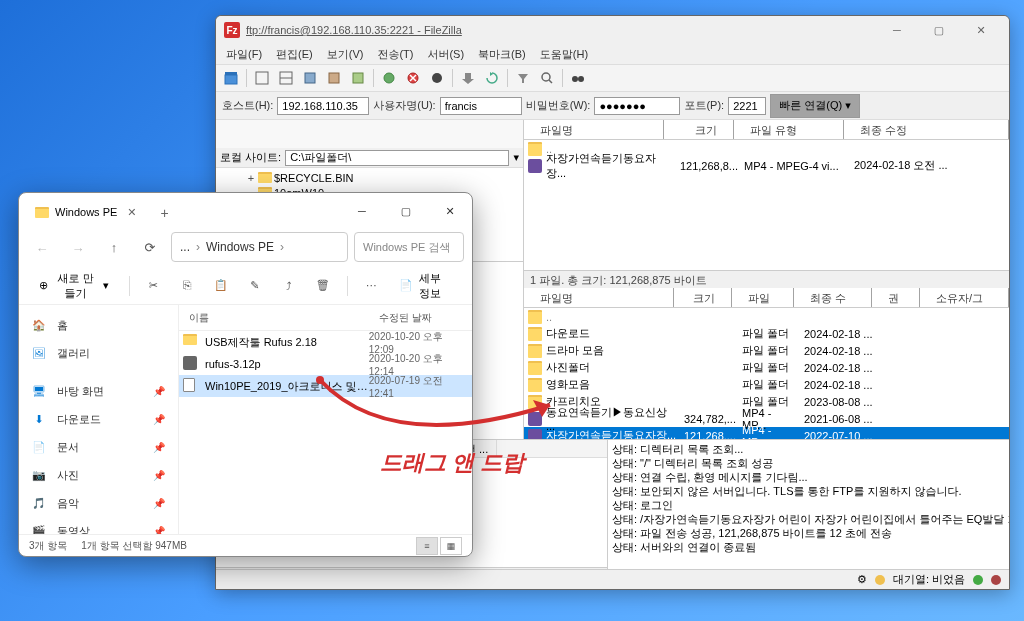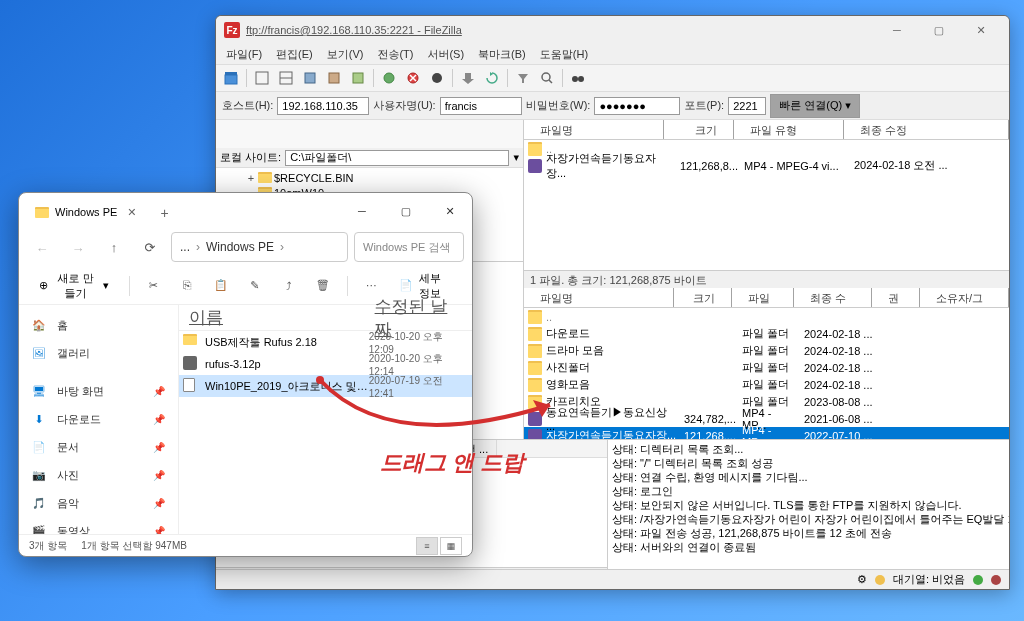--- a/index.html
+++ b/index.html
@@ -83,21 +83,21 @@
 .exp-detailbtn { margin-left: auto; display: flex; align-items: center; gap: 6px; font-size: 11px; padding: 0 8px; height: 28px; cursor: pointer; border-radius: 4px; }
 
 .exp-body { display: flex; height: calc(100% - 134px); }
 .exp-sidebar { width: 160px; border-right: 1px solid #eee; padding: 6px 0; overflow: auto; }
 .exp-sbitem { height: 28px; display: flex; align-items: center; padding: 0 12px; gap: 10px; cursor: pointer; font-size: 11px; color: #333; }
 .exp-sbitem .pin { margin-left: auto; color: #888; font-size: 10px; }
 .exp-sbitem .sicon { width: 16px; height: 16px; display: flex; align-items: center; justify-content: center; }
 .exp-sbsep { height: 10px; }
 
 .exp-content { flex: 1; display: flex; flex-direction: column; }
-.exp-listhdr { height: 26px; display: flex; border-bottom: 1px solid #eee; align-items: center; font-size: 17px; color: #555; text-decoration: underline; }
+.exp-listhdr { height: 26px; display: flex; border-bottom: 1px solid #eee; align-items: center; font-size: 10px; color: #555; }
 .exp-listhdr div { padding: 0 10px; }
 .exp-filerow { height: 22px; display: flex; align-items: center; padding: 0 4px; font-size: 11px; cursor: pointer; }
 .exp-filerow.sel { background: #cce5ff; }
 .exp-filerow .fic { width: 16px; height: 16px; margin-right: 6px; flex-shrink: 0; }
 .exp-col-name { width: 168px; overflow: hidden; white-space: nowrap; text-overflow: ellipsis; }
 .exp-col-date { color: #666; font-size: 10px; }
 
 .exp-statusbar { position: absolute; bottom: 0; left: 0; right: 0; height: 22px; border-top: 1px solid #eee; display: flex; align-items: center; padding: 0 10px; gap: 14px; font-size: 10px; color: #555; }
 .exp-viewbtns { margin-left: auto; display: flex; gap: 2px; }
 .exp-viewbtn { width: 22px; height: 18px; border: 1px solid #ccc; display: flex; align-items: center; justify-content: center; cursor: pointer; font-size: 9px; }
@@ -369,22 +369,22 @@
       <div class="fz-queue-tabs" id="queue-tabs">
           <div class="fz-qtab active">대기 파일</div>
           <div class="fz-qtab">전송 실패</div>
           <div class="fz-qtab">전송 성공 (1)</div>
         </div>
     </div>
     <div class="fz-log" id="fz-log">
         <div class="fz-log-line">상태:    디렉터리 목록 조회...</div>
         <div class="fz-log-line">상태:    "/" 디렉터리 목록 조회 성공</div>
         <div class="fz-log-line">상태:    연결 수립, 환영 메시지를 기다림...</div>
+        <div class="fz-log-line">상태:    보안되지 않은 서버입니다. TLS를 통한 FTP를 지원하지 않습니다.</div>
         <div class="fz-log-line">상태:    로그인</div>
-        <div class="fz-log-line">상태:    보안되지 않은 서버입니다. TLS를 통한 FTP를 지원하지 않습니다.</div>
         <div class="fz-log-line">상태:    /자장가연속듣기동요자장가 어린이 자장가 어린이집에서 틀어주는 EQ발달 기능성자장가베스트 모음집   Sleeping Music Playlist for Babies_v720P.mp4 다운로드 시작</div>
         <div class="fz-log-line">상태:    파일 전송 성공, 121,268,875 바이트를 12 초에 전송</div>
         <div class="fz-log-line">상태:    서버와의 연결이 종료됨</div>
       </div>
   </div>
 
   <div class="fz-globalstatus-wrap">
     <div style="margin-left:auto;display:flex;align-items:center;gap:8px">
       <span style="cursor:pointer">⚙</span>
       <span class="status-dot" style="background:#f0c050"></span>

